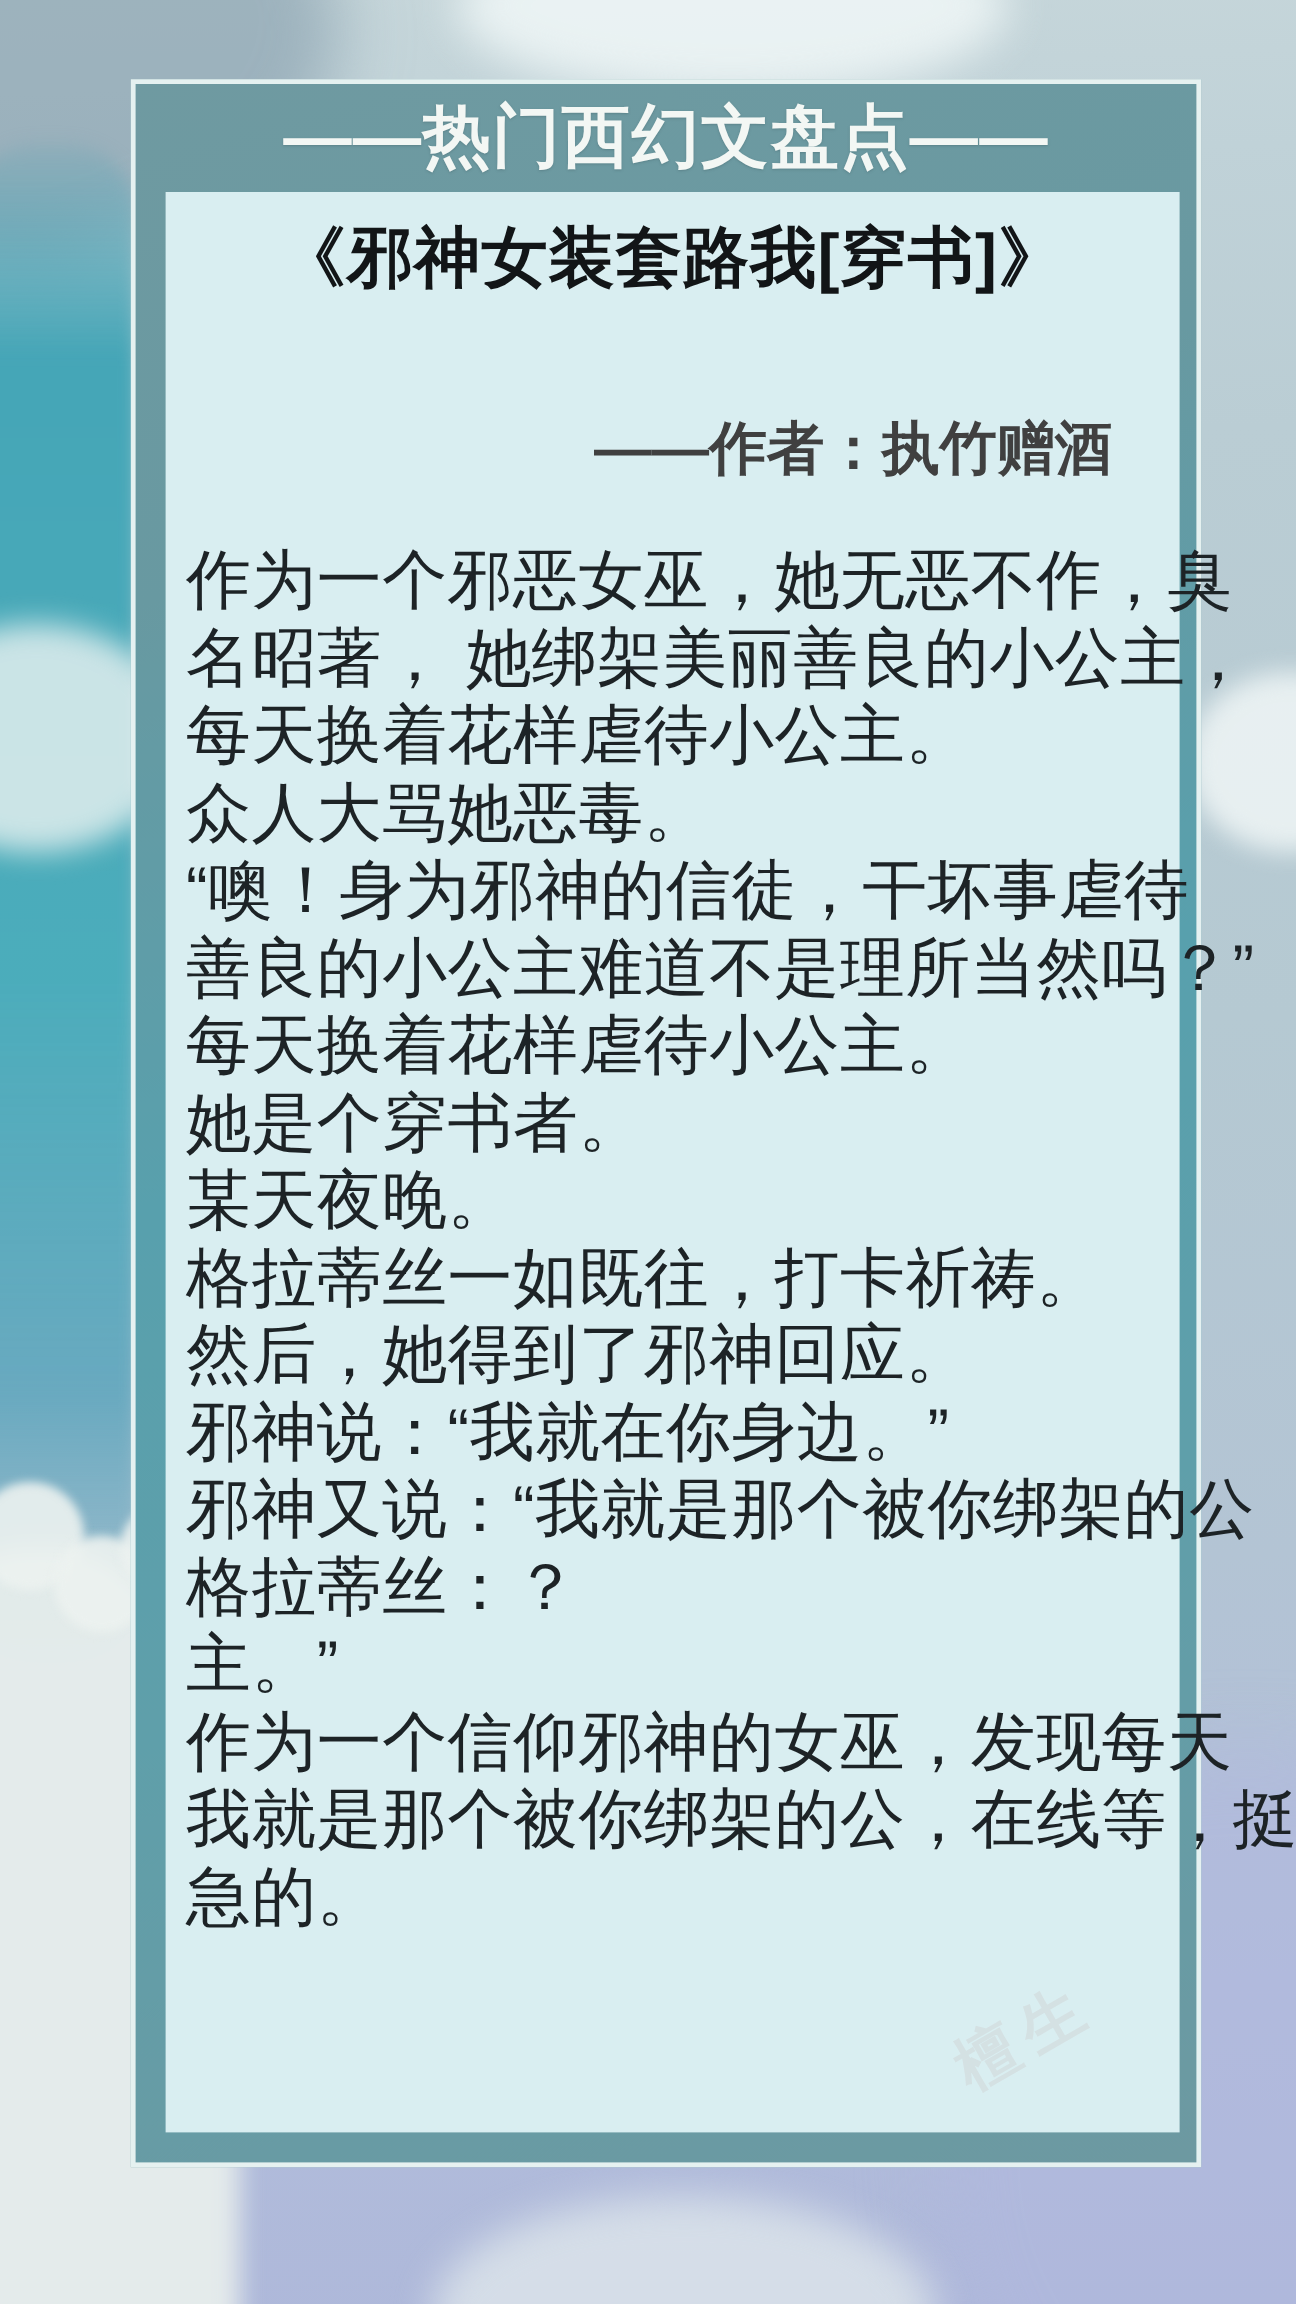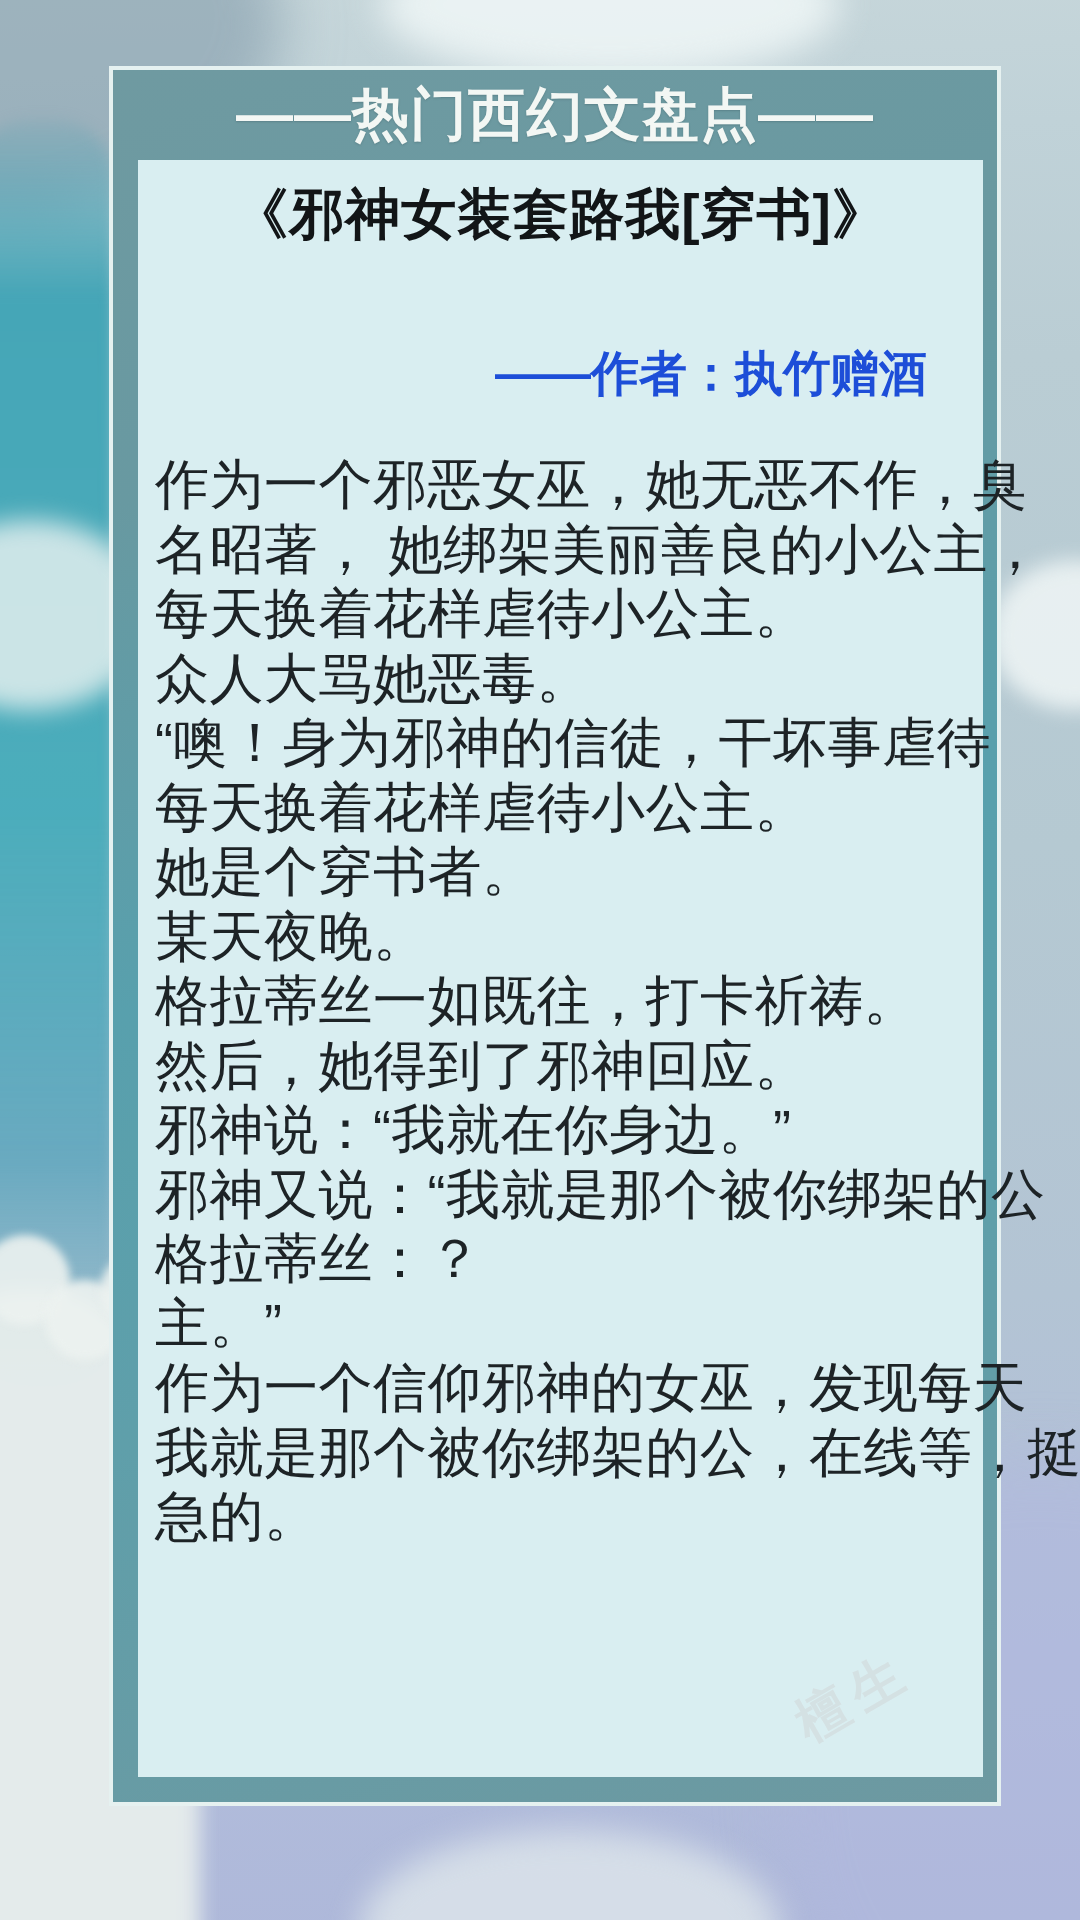--- a/index.html
+++ b/index.html
@@ -76,21 +76,21 @@
     background:var(--card-bg,#d9eef1);
     color:var(--body-text,#1d2326);
   }
   .book-title{
     position:absolute;top:18px;left:0;right:0;margin:0;
     text-align:center;font-size:55px;font-weight:700;letter-spacing:1px;
     color:#121517;white-space:nowrap;
   }
   .author-line{
     position:absolute;top:182px;right:56px;
-    font-size:48px;font-weight:600;color:#1d4ed8;white-space:nowrap;
+    font-size:48px;font-weight:600;color:#404040;white-space:nowrap;
   }
   .synopsis{
     position:absolute;top:292px;left:17px;right:10px;
     font-size:54px;font-weight:500;line-height:64.5px;letter-spacing:.5px;
     color:var(--body-text,#1d2326);
   }
   .synopsis .line{white-space:nowrap;}
 
   
   .watermark{
@@ -126,20 +126,21 @@
       <h1 class="book-title">《邪神女装套路我[穿书]》</h1>
 
       <div class="author-line">——作者：执竹赠酒</div>
 
       <div class="synopsis">
           <div class="line">作为一个邪恶女巫，她无恶不作，臭</div>
           <div class="line">名昭著， 她绑架美丽善良的小公主，</div>
           <div class="line">每天换着花样虐待小公主。</div>
           <div class="line">众人大骂她恶毒。</div>
           <div class="line">“噢！身为邪神的信徒，干坏事虐待</div>
+          <div class="line">善良的小公主难道不是理所当然吗？”</div>
           <div class="line">每天换着花样虐待小公主。</div>
           <div class="line">她是个穿书者。</div>
           <div class="line">某天夜晚。</div>
           <div class="line">格拉蒂丝一如既往，打卡祈祷。</div>
           <div class="line">然后，她得到了邪神回应。</div>
           <div class="line">邪神说：“我就在你身边。”</div>
           <div class="line">邪神又说：“我就是那个被你绑架的公</div>
           <div class="line">格拉蒂丝：？</div>
           <div class="line">主。”</div>
           <div class="line">作为一个信仰邪神的女巫，发现每天</div>

